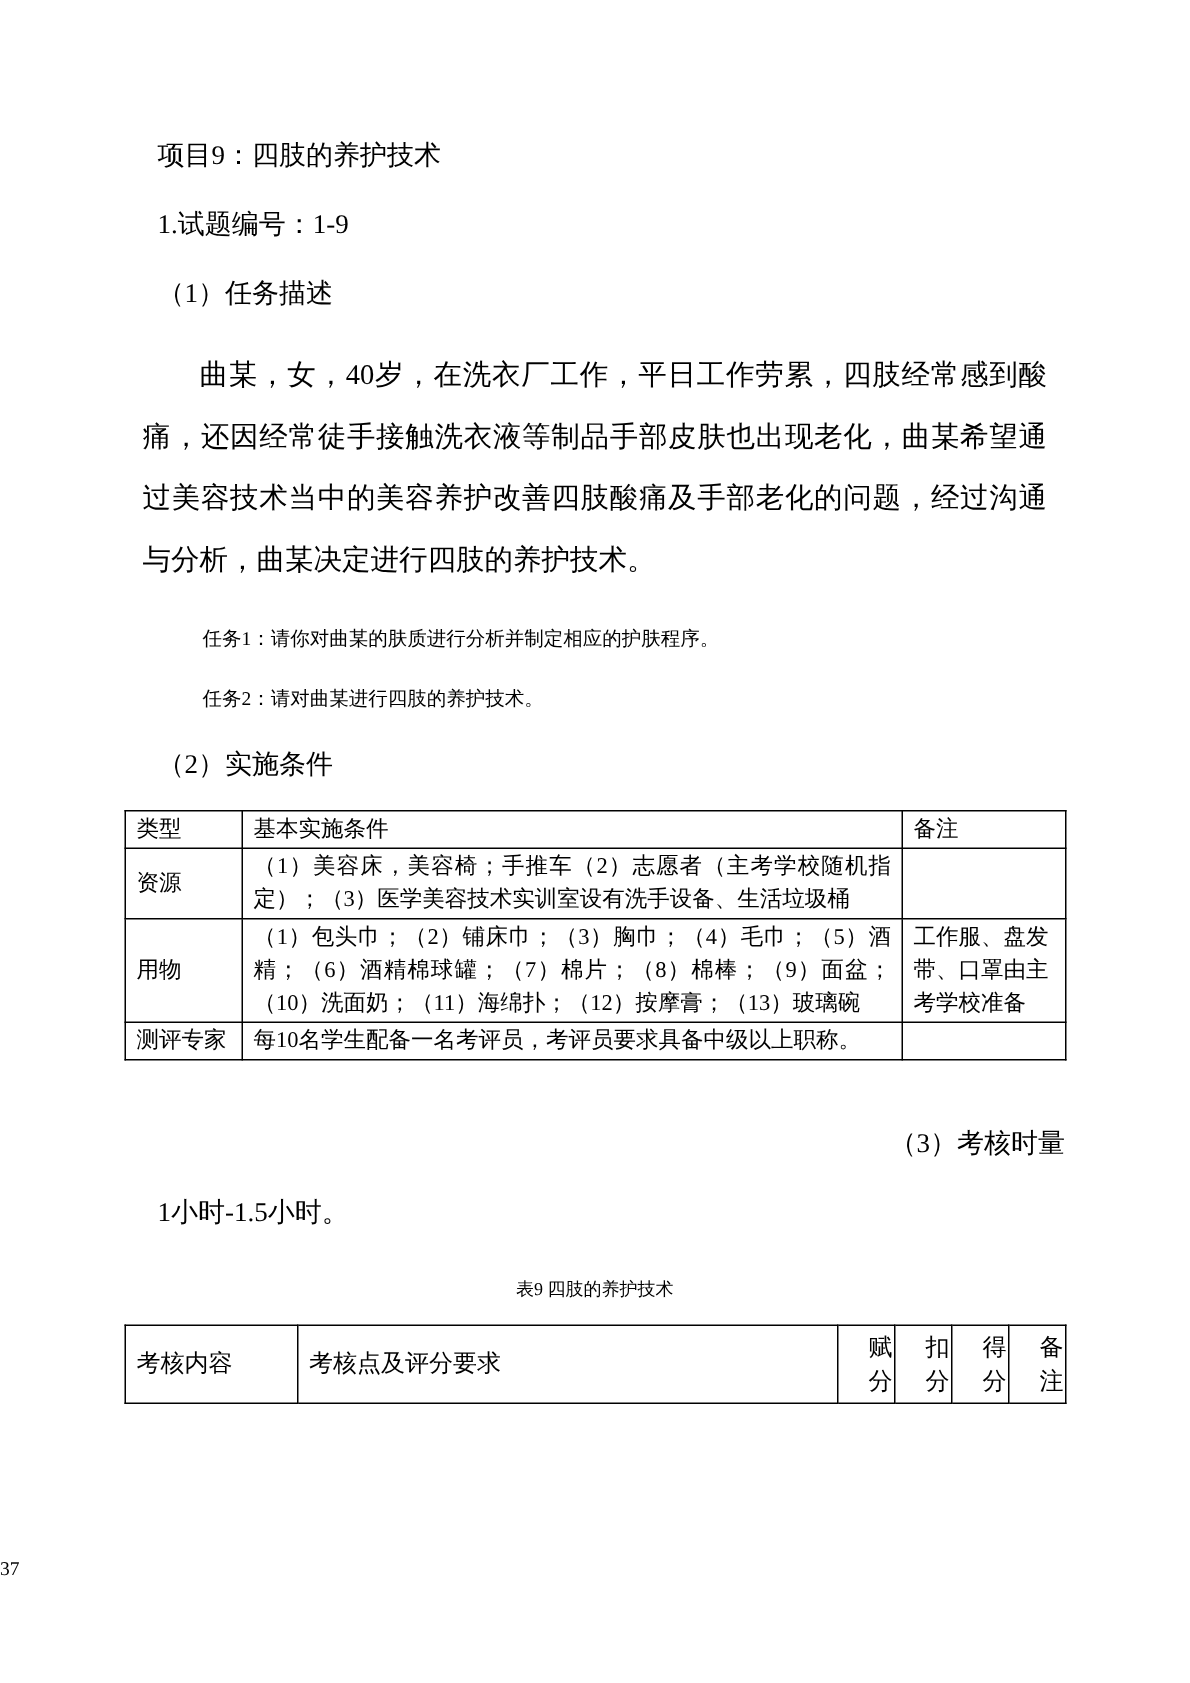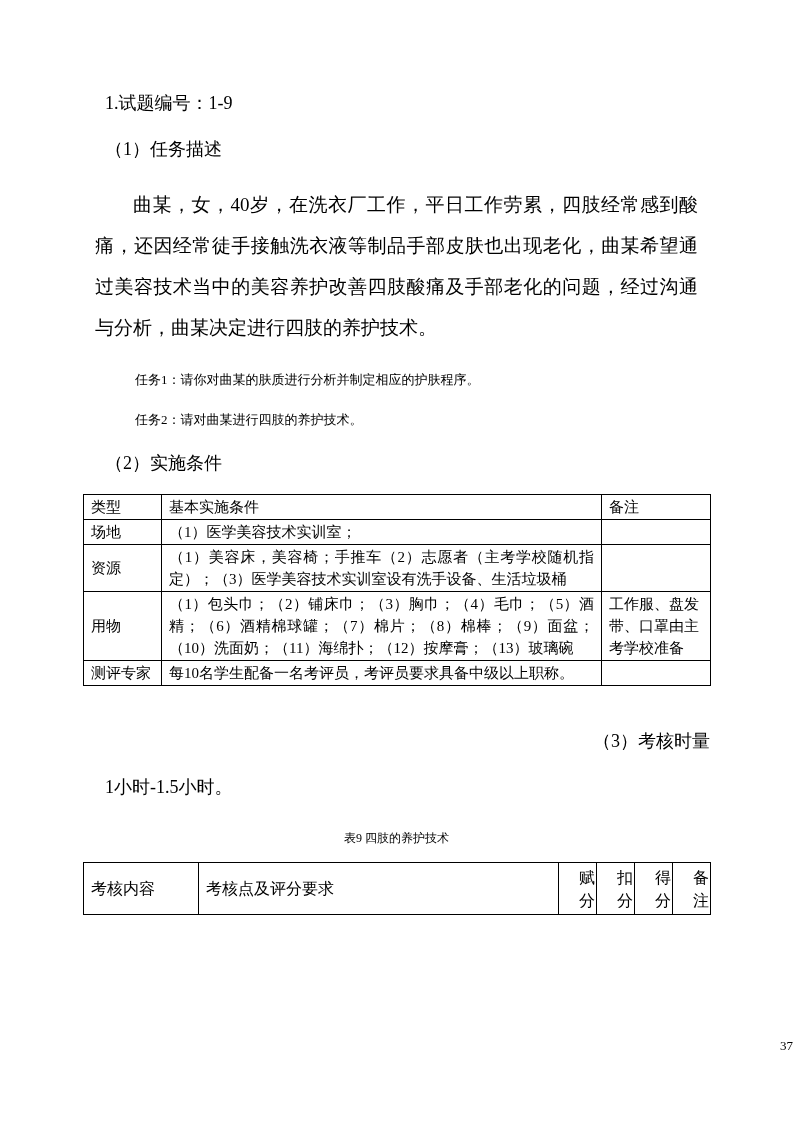--- a/index.html
+++ b/index.html
@@ -34,29 +34,30 @@
   .eval-table { margin-top: 2px; }
   .eval-table .e1 { width: 115px; }
   .eval-table .e2 { width: 360px; }
   .eval-table .e3, .eval-table .e4, .eval-table .e5, .eval-table .e6 { width: 38px; }
   .eval-table tr { height: 52px; }
   .eval-table td { font-size: 16px; line-height: 23px; }
   .eval-table td.narrow { padding: 1px 20px; }
 
   .page-number {
     position: absolute; left: 0; right: 0; top: 1038px;
-    text-align: right; font-size: 13px;
+    text-align: left; font-size: 13px;
   }
 </style>
 </head>
 <body>
 
 <div class="page">
   <div class="content">
 
+    <p class="heading">项目9：四肢的养护技术</p>
     <p class="heading">1.试题编号：1-9</p>
     <p class="heading">（1）任务描述</p>
 
     <p class="body-para">曲某，女，40岁，在洗衣厂工作，平日工作劳累，四肢经常感到酸痛，还因经常徒手接触洗衣液等制品手部皮肤也出现老化，曲某希望通过美容技术当中的美容养护改善四肢酸痛及手部老化的问题，经过沟通与分析，曲某决定进行四肢的养护技术。</p>
 
     <p class="task-line">任务1：请你对曲某的肤质进行分析并制定相应的护肤程序。</p>
     <p class="task-line">任务2：请对曲某进行四肢的养护技术。</p>
 
     <p class="heading">（2）实施条件</p>
 
@@ -64,25 +65,20 @@
       <colgroup>
           <col class="c1">
           <col class="c2">
           <col class="c3">
         </colgroup>
       <tbody>
           <tr>
         <td>类型</td>
         <td>基本实施条件</td>
         <td>备注</td>
-      </tr>
-      <tr>
-        <td>场地</td>
-        <td class="cond">（1）医学美容技术实训室；</td>
-        <td></td>
       </tr>
       <tr>
         <td>资源</td>
         <td class="cond">（1）美容床，美容椅；手推车（2）志愿者（主考学校随机指定）；（3）医学美容技术实训室设有洗手设备、生活垃圾桶</td>
         <td></td>
       </tr>
       <tr>
         <td>用物</td>
         <td class="cond">（1）包头巾；（2）铺床巾；（3）胸巾；（4）毛巾；（5）酒精；（6）酒精棉球罐；（7）棉片；（8）棉棒；（9）面盆；（10）洗面奶；（11）海绵扑；（12）按摩膏；（13）玻璃碗</td>
         <td>工作服、盘发带、口罩由主考学校准备</td>

